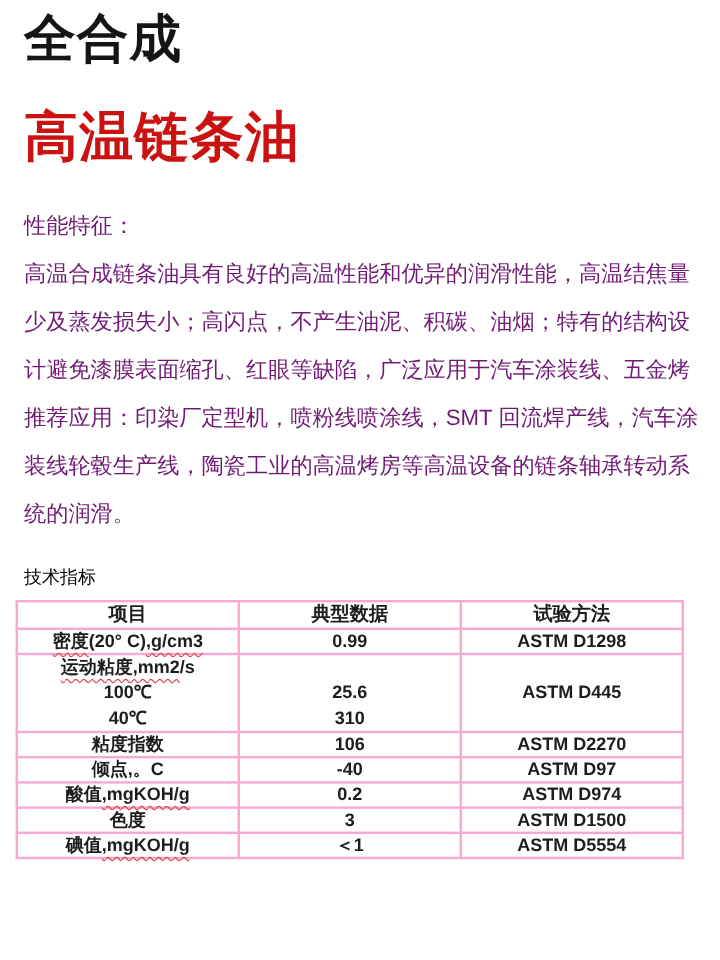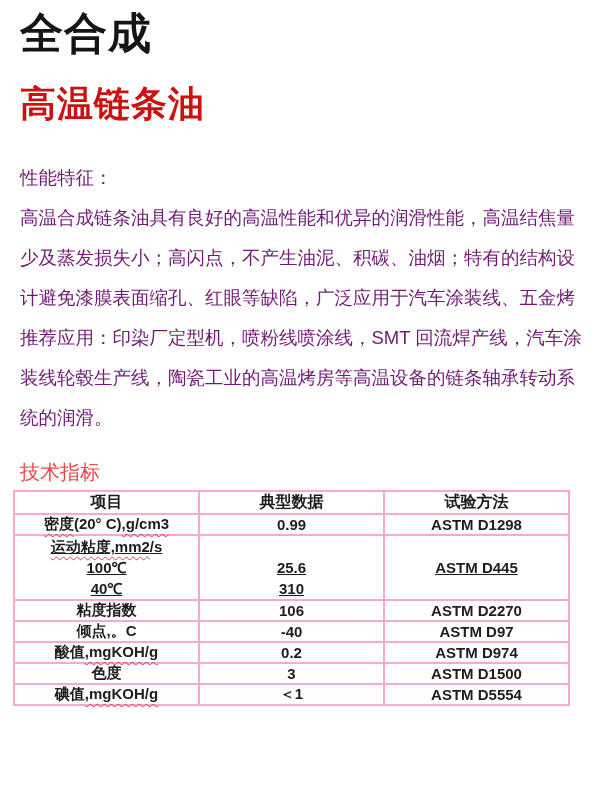--- a/index.html
+++ b/index.html
@@ -10,48 +10,48 @@
     color:#2b2b2b;
     overflow:hidden;
   }
   .page { padding:8px 22px 0 20px; box-sizing:border-box; width:600px; height:676px; }
 
   .title-black {
     font-size:43px; line-height:50px; font-weight:700;
     color:#151515; letter-spacing:1px;
   }
   .title-red {
-    font-size:36px; line-height:52px; font-weight:700;
+    font-size:45px; line-height:52px; font-weight:700;
     color:#cc1111; letter-spacing:1px;
-    margin-top:20px;
+    margin-top:30px;
   }
 
   .body-block { margin-top:28px; font-size:18.5px; line-height:40px; color:#701a75; }
   .body-line { white-space:nowrap; }
 
-  .table-title { margin-top:24px; font-size:20px; line-height:20px; color:#ef4444; }
+  .table-title { margin-top:24px; font-size:15px; line-height:20px; color:#000000; }
 
   table.spec {
     border-collapse:collapse;
     table-layout:fixed;
     width:555px;
     margin:8px 0 0 -7px;
     font-size:15px;
     color:#1d1d1d;
   }
   table.spec col { width:185px; }
   table.spec th, table.spec td {
     border:2px solid #f9a8d4;
     padding:0 4px;
     font-weight:700;
   }
   table.spec th { height:18px; font-size:16px; text-align:center; }
   td.c-item { text-align:center; height:16px; }
   td.c-val, td.c-met { text-align:center; height:16px;margin-left:32px; }
-  tr.row-multi td { vertical-align:middle;text-decoration:underline; }
+  tr.row-multi td { vertical-align:middle; }
   tr.row-multi td.c-item, tr.row-multi td.c-val { vertical-align:top; }
   .ln { line-height:21px; height:21px; }
 
   .sq {
     text-decoration-line:underline;
     text-decoration-style:wavy;
     text-decoration-color:#dd4444;
     text-decoration-thickness:1px;
     text-underline-offset:4px;
   }

